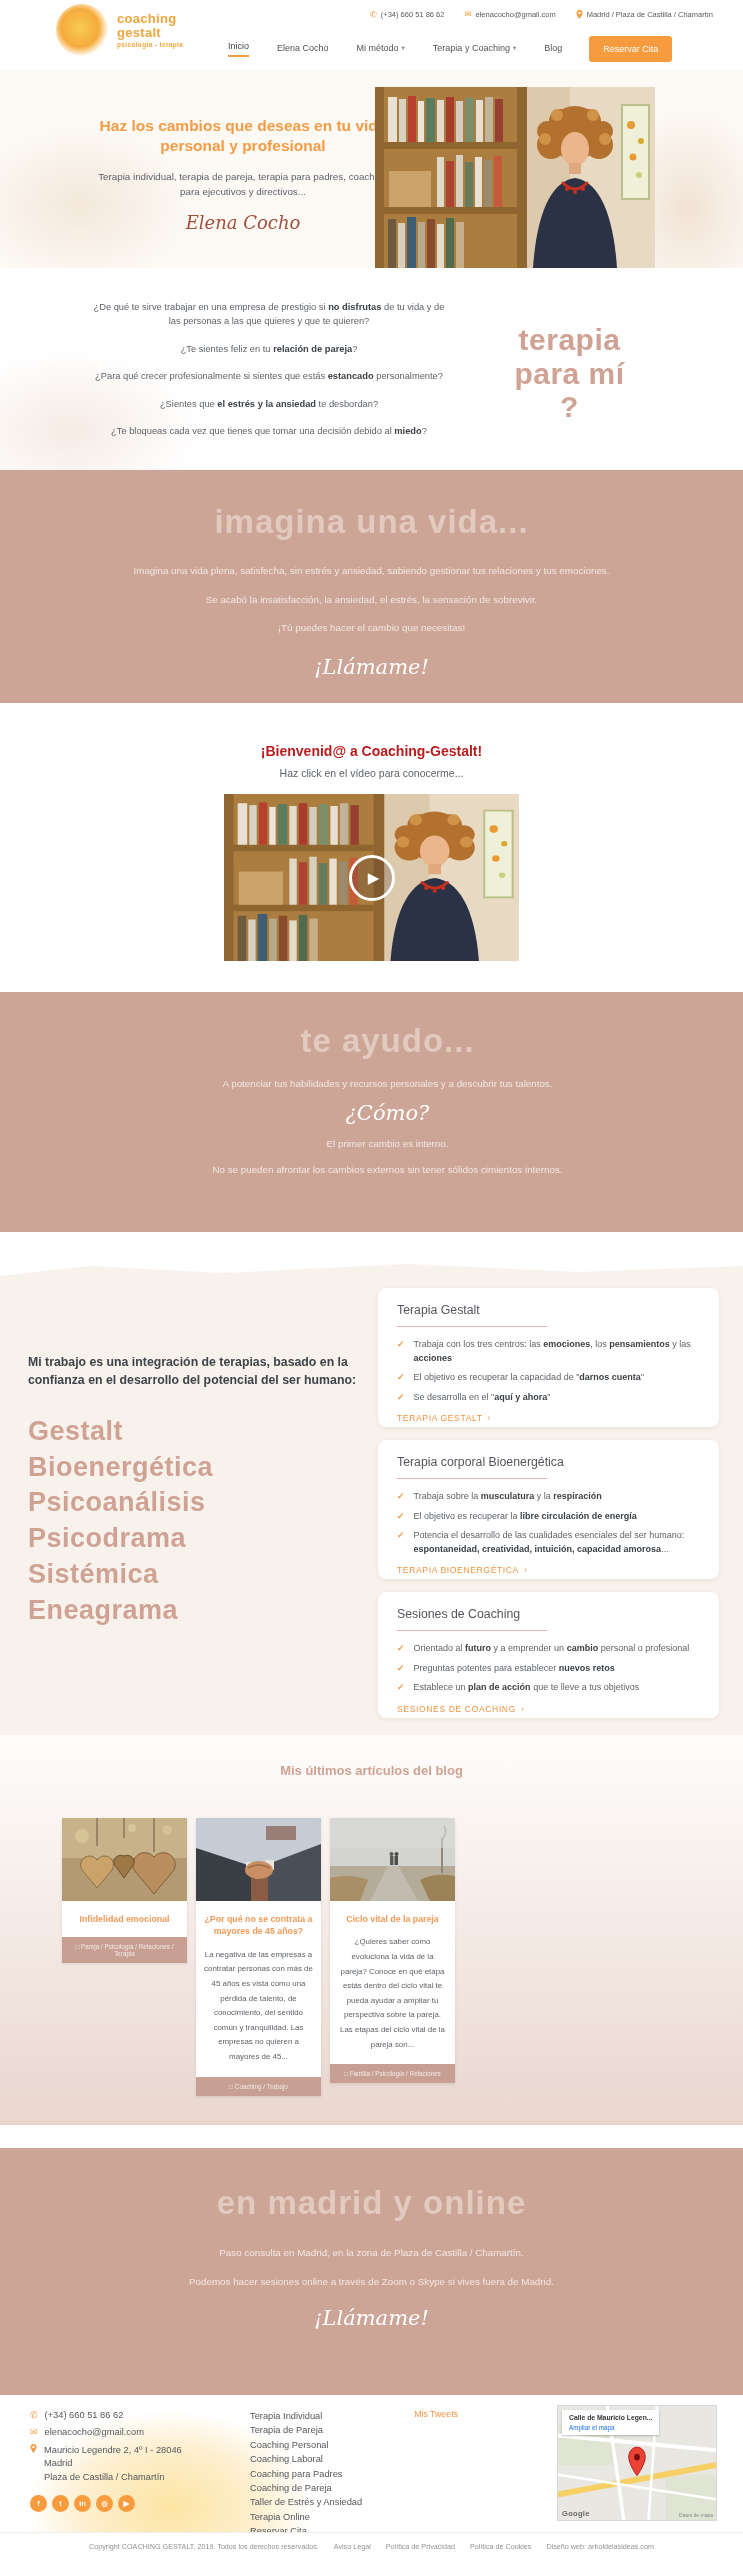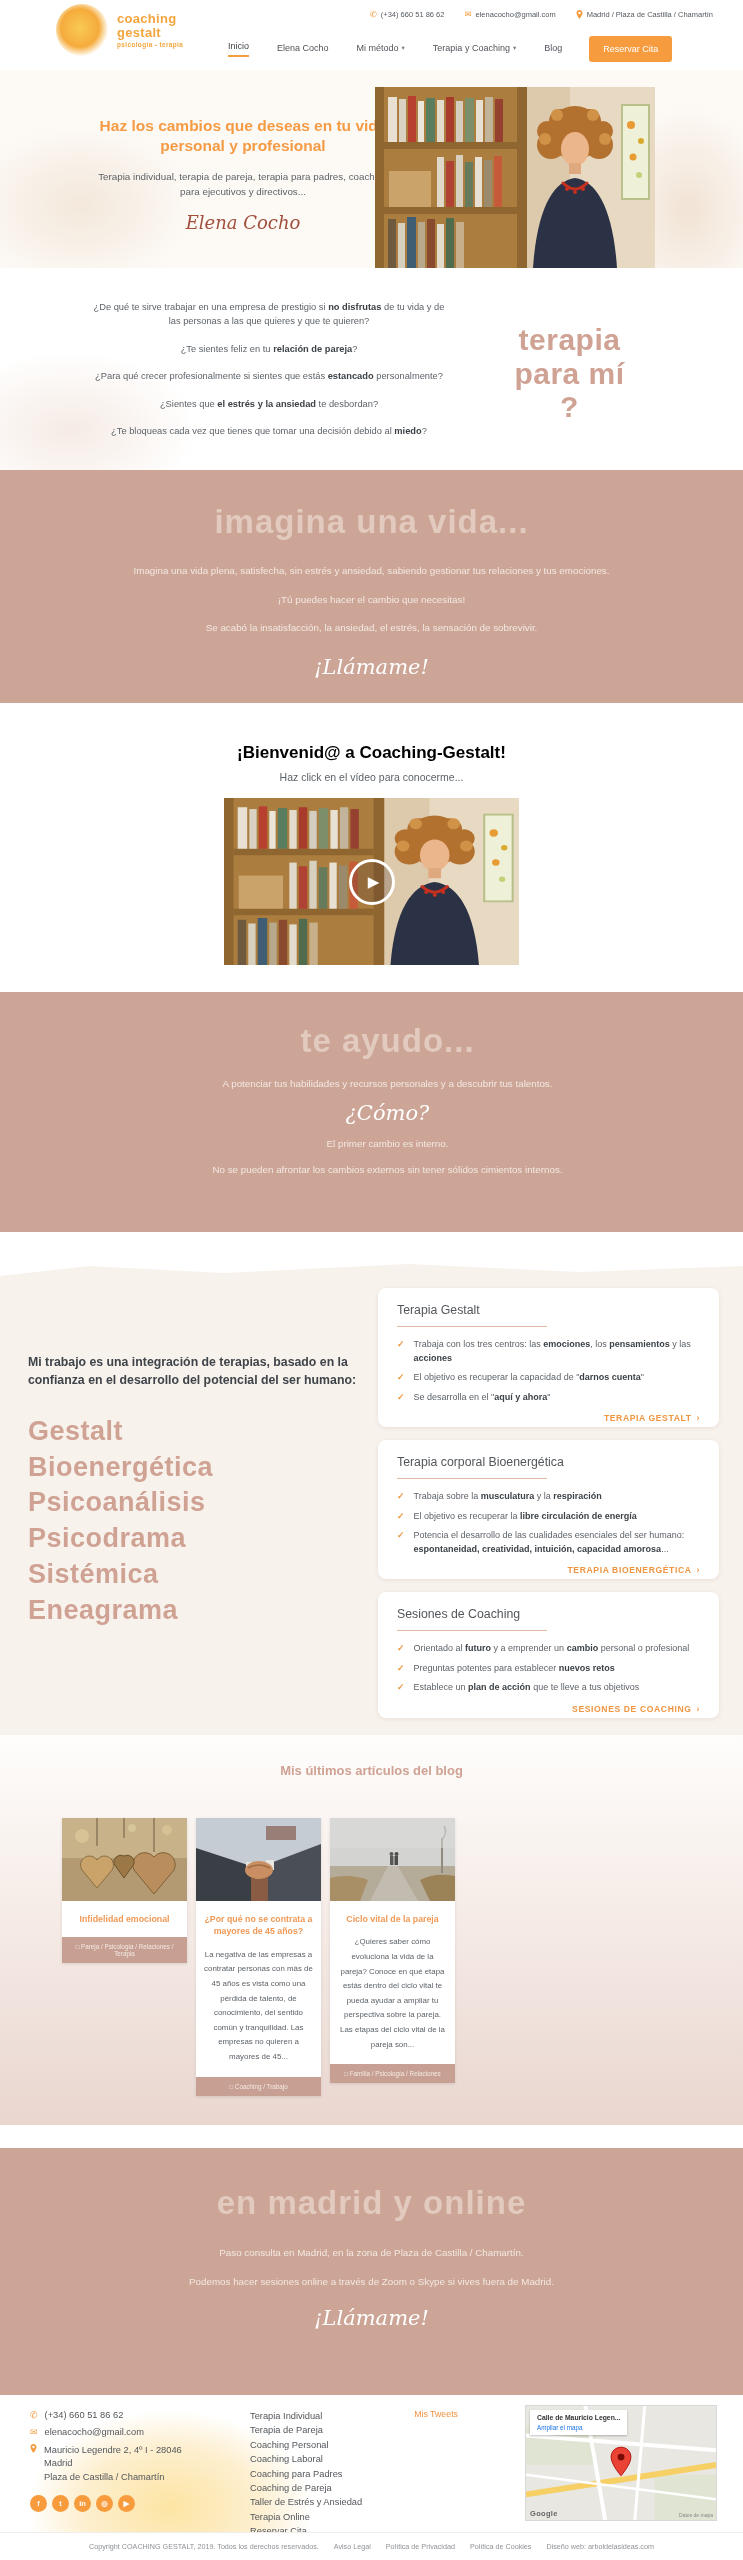--- a/index.html
+++ b/index.html
@@ -50,21 +50,21 @@
   .band-title { font-size:33px; font-weight:800; color:#e2cabf; letter-spacing:1px; }
   .pinkband p { font-size:9.8px; color:#f3e8e2; line-height:1.5; }
   .script { font-family:"DejaVu Serif", serif; font-style:italic; font-size:21px; color:#fff; cursor:pointer; }
   .imagine { height:233px; padding-top:33px; }
   .imagine p { margin:14px 60px 0; }
   .imagine p:first-of-type { margin-top:23px; }
   .imagine .script { margin-top:19px; }
 
   
   .welcome { height:289px; background:#fff; text-align:center; padding-top:40px; overflow:hidden; }
-  .welcome h3 { font-size:17px; color:#000000; font-weight:700; }
+  .welcome h3 { font-size:14px; color:#b91c1c; font-weight:700; }
   .welcome .sub { font-size:10.5px; color:#5d6369; margin-top:8px; }
   .video { position:relative; width:295px; height:167px; margin:15px auto 0; cursor:pointer; }
   .video svg.scene { width:100%; height:100%; display:block; }
   .play { position:absolute; left:50%; top:50%; transform:translate(-50%,-50%); width:46px; height:46px; border:3px solid #fff; border-radius:50%; background:rgba(80,60,50,.25); display:flex; align-items:center; justify-content:center; }
   .play span { color:#fff; font-size:15px; padding-left:4px; }
 
   
   .help { height:240px; padding-top:30px;padding-left:32px; }
   .help .lead { margin-top:17px; }
   .help .script { margin-top:9px; }
@@ -75,21 +75,21 @@
             clip-path:polygon(0 14px, 12% 4px, 30% 11px, 55% 2px, 78% 10px, 100% 4px, 100% 100%, 0 100%); }
   .method-left { width:332px; }
   .method-intro { font-size:12.3px; font-weight:700; color:#3e444a; line-height:1.45; margin-top:66px; }
   .words { margin-top:24px; font-size:27px; font-weight:800; color:#cfa294; line-height:1.33; letter-spacing:.5px; }
   .method-right { width:341px; margin-left:auto; display:flex; flex-direction:column; gap:13px; }
   .card { background:#fff; border-radius:8px; box-shadow:0 1px 4px rgba(90,60,40,.1); padding:15px 19px 4px; }
   .card h4 { font-size:12.3px; color:#53575c; font-weight:500; }
   .card .rule { width:150px; border-bottom:1px solid rgba(197,127,99,.55); margin:9px 0 11px; }
   .bullet { display:flex; font-size:9px; color:#5d6369; line-height:1.5; margin-top:6px; }
   .bullet .chk { color:#ef9540; margin-right:9px; font-weight:700; }
-  .card .cardlink { text-align:right; font-size:8.6px; color:#ef9540; font-weight:700; letter-spacing:.6px; margin-top:9px; cursor:pointer; }
+  .card .cardlink { text-align:left; font-size:8.6px; color:#ef9540; font-weight:400; letter-spacing:.6px; margin-top:9px; cursor:pointer; }
   .cardlink .arr { margin-left:5px; }
 
   
   .blog { height:390px; background:linear-gradient(180deg,#fefdfc 0%, #f6ece7 45%, #e9d6cf 100%); padding-top:28px; overflow:hidden; }
   .blog h3 { font-size:13px; color:#cfa294; font-weight:700; text-align:center; }
   .posts { display:flex; gap:9px; margin:40px 0 0 62px; align-items:flex-start; }
   .post { width:125px; background:#fff; box-shadow:0 1px 3px rgba(0,0,0,.1); display:flex; flex-direction:column; text-align:center; }
   .post svg.pimg { width:125px; height:83px; display:block; }
   .pbody { padding:12px 8px 12px; }
   .post h5 { font-size:8.8px; color:#f09a57; font-weight:700; line-height:1.4; cursor:pointer; }
@@ -108,21 +108,21 @@
              background:radial-gradient(ellipse at center, rgba(252,222,140,.8) 0%, rgba(250,210,120,.35) 45%, rgba(250,210,120,0) 72%); }
   .fcol1 { width:178px; font-size:9.3px; color:#53575c; z-index:1; }
   .frow { display:flex; gap:7px; line-height:1.45; margin-bottom:4px; }
   .fic { color:#f49b3e; font-size:9px; }
   .addr div { line-height:1.45; }
   .social { display:flex; gap:5px; margin-top:11px; }
   .soc { width:17px; height:17px; border-radius:50%; background:#f79b3d; color:#fff; font-size:7.5px; display:flex; align-items:center; justify-content:center; font-weight:700; cursor:pointer; }
   .fcol2 { margin-left:42px; font-size:9.3px; color:#53575c; line-height:1.55; z-index:1; }
   .fcol2 div { cursor:pointer; }
   .tweets { margin-left:52px; font-size:8.8px; color:#f0933f; z-index:1; cursor:pointer; }
-  .map { position:absolute; right:26px; top:10px; width:192px; height:116px; border:1px solid #d8d8d8; background:#e9e7e2; overflow:hidden; }
+  .map { position:absolute; right:26px; top:10px; width:160px; height:116px; border:1px solid #d8d8d8; background:#e9e7e2; overflow:hidden; }
   .map svg { position:absolute; inset:0; width:100%; height:100%; }
   .map-card { position:absolute; left:4px; top:4px; background:#fff; padding:4px 7px; box-shadow:0 1px 2px rgba(0,0,0,.25); z-index:2; }
   .map-card .mt { font-size:6.8px; font-weight:700; color:#333; }
   .map-card .ml { font-size:6.3px; color:#1a73e8; margin-top:3px; cursor:pointer; }
   .gglogo { position:absolute; left:4px; bottom:2px; font-size:7.5px; color:#666; font-weight:700; letter-spacing:.3px; z-index:2; }
   .mattr { position:absolute; right:3px; bottom:2px; font-size:5px; color:#888; z-index:2; }
 
   
   .bottombar { height:28px; display:flex; align-items:center; justify-content:center; gap:15px; font-size:7.2px; color:#8e9297; background:#fff; border-top:1px solid #f0ece8; }
   .bb-link { cursor:pointer; }
@@ -280,22 +280,22 @@
         <div>terapia</div>
         <div>para mí</div>
         <div>?</div>
       </div>
   </section>
 
   <section class="pinkband imagine">
     <div class="band-title">imagina una vida...</div>
     <div id="imagineP">
         <p>Imagina una vida plena, satisfecha, sin estrés y ansiedad, sabiendo gestionar tus relaciones y tus emociones.</p>
+        <p>Se acabó la insatisfacción, la ansiedad, el estrés, la sensación de sobrevivir.</p>
         <p>¡Tú puedes hacer el cambio que necesitas!</p>
-        <p>Se acabó la insatisfacción, la ansiedad, el estrés, la sensación de sobrevivir.</p>
       </div>
     <div class="script">¡Llámame!</div>
   </section>
 
   <section class="welcome">
     <h3>¡Bienvenid@ a Coaching-Gestalt!</h3>
     <div class="sub">Haz click en el vídeo para conocerme...</div>
     <div class="video">
       <svg class="scene" viewBox="0 0 280 181" preserveAspectRatio="none">
           <use href="#scene"></use>

